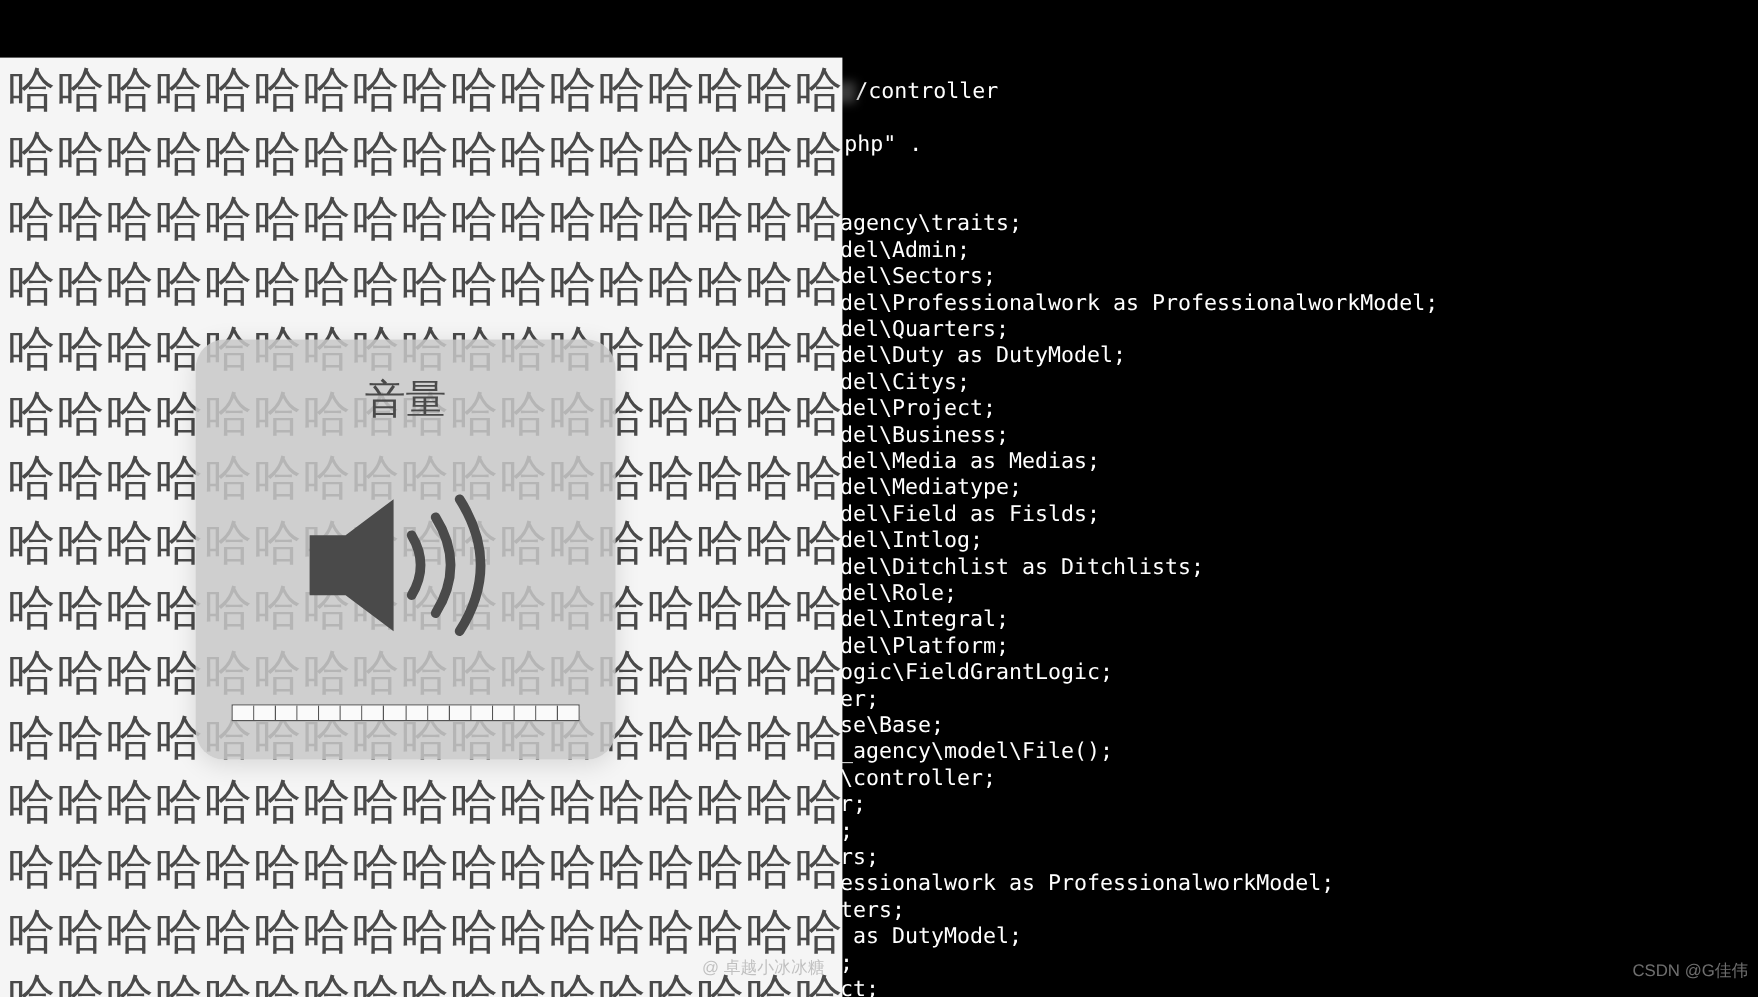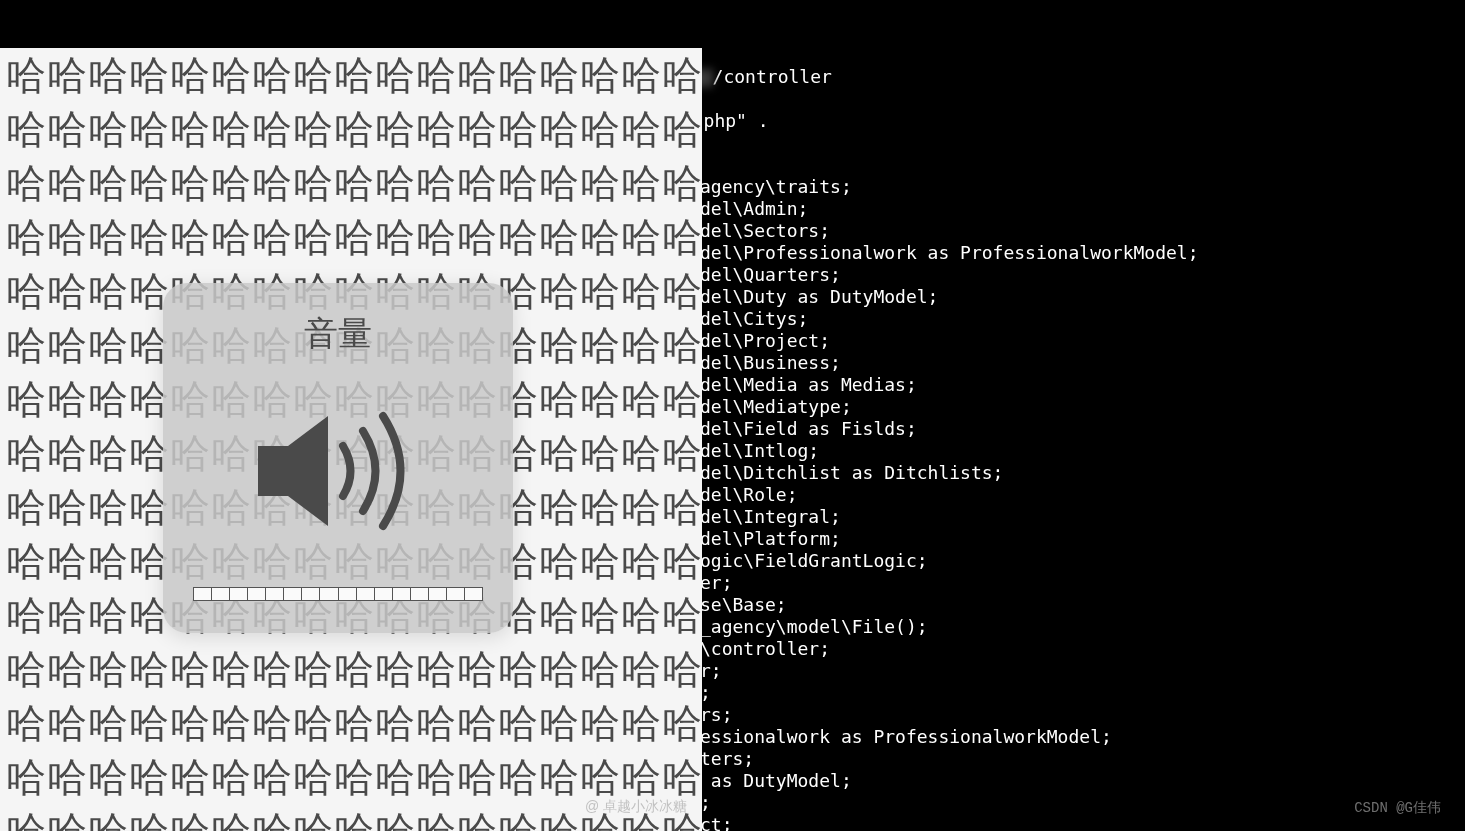--- a/index.html
+++ b/index.html
@@ -100,23 +100,23 @@
       bottom: 16px;
       left: 560px;
       color: rgba(128,128,128,0.45);
       font-family: "PingFang SC", sans-serif;
       font-size: 14px;
       margin-left: 25px;
     }
     .watermark-csdn {
       position: absolute;
       bottom: 14px;
-      right: 24px;
+      right: 8px;
       color: rgba(200,200,200,0.55);
-      font-family: Liberation Mono, monospace;
+      font-family: Liberation Sans, sans-serif;
       font-size: 14px;
       margin-top: 44px;
     }
   </style>
 </head>
 <body>
 
 <div class="terminal">
   <div class="terminal-line">
     <span>[root@ebs-36269 ~]# cd </span><span class="redact r1"></span><span class="redact r2"></span><span>/controller</span>

